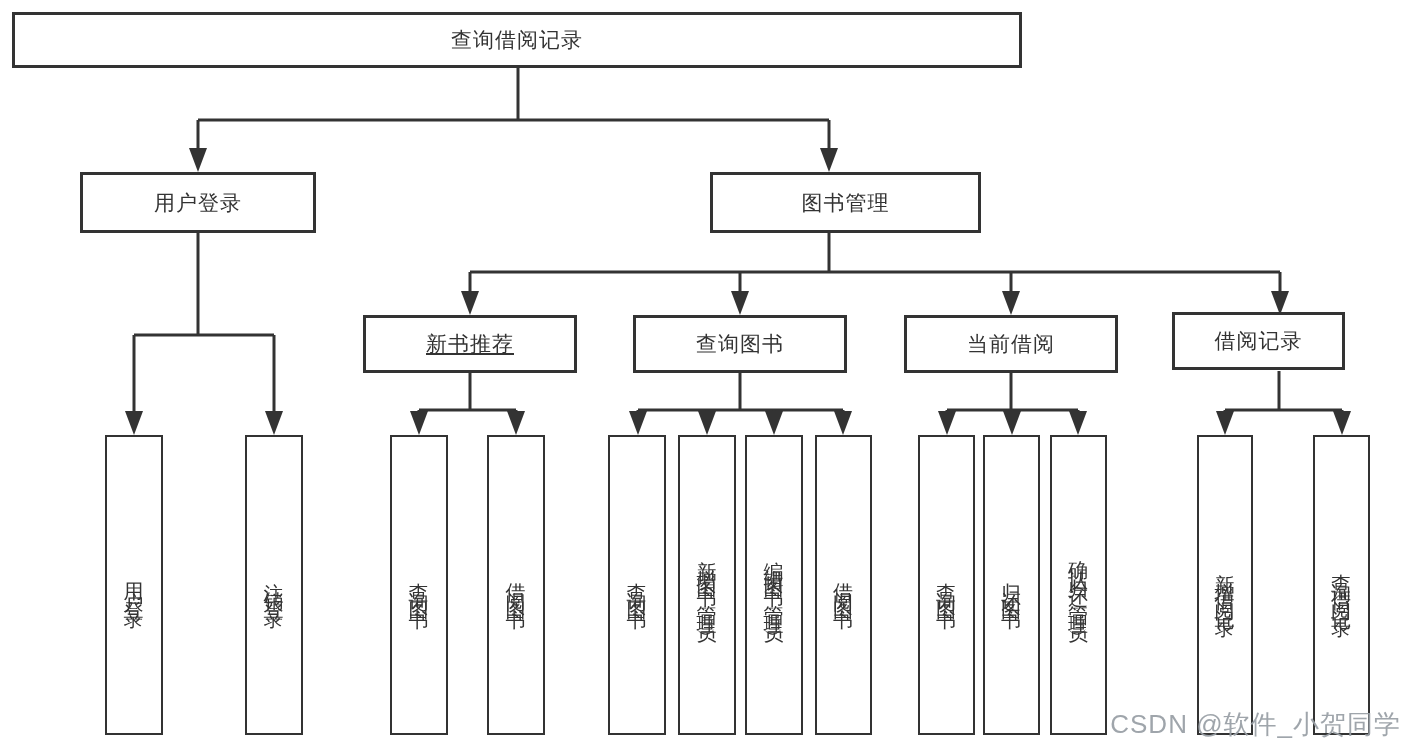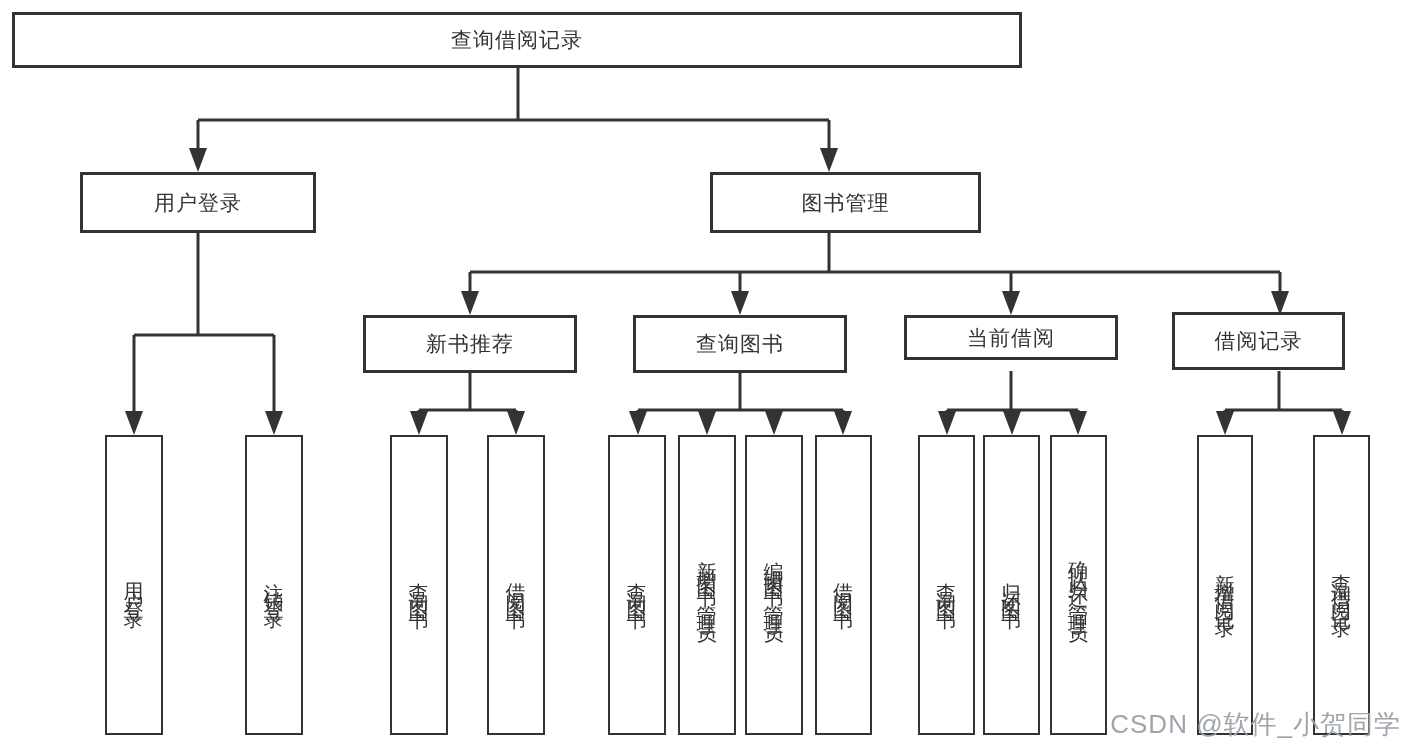--- a/index.html
+++ b/index.html
@@ -152,27 +152,27 @@
     <span>查询借阅记录</span>
   </div>
 
   <div class="node" style="left:80px;top:172px;width:236px;height:61px;">
     <span>用户登录</span>
   </div>
   <div class="node" style="left:710px;top:172px;width:271px;height:61px;">
     <span>图书管理</span>
   </div>
 
-  <div class="node" style="left:363px;top:315px;width:214px;height:58px;">
+  <div class="node" style="left:363px;top:315px;width:214px;height:58px;text-decoration:underline;">
     <span>新书推荐</span>
   </div>
   <div class="node" style="left:633px;top:315px;width:214px;height:58px;">
     <span>查询图书</span>
   </div>
-  <div class="node" style="left:904px;top:315px;width:214px;height:45px;">
+  <div class="node" style="left:904px;top:315px;width:214px;height:58px;">
     <span>当前借阅</span>
   </div>
   <div class="node" style="left:1172px;top:312px;width:173px;height:58px;font-family:Liberation Mono, monospace;">
     <span>借阅记录</span>
   </div>
 
   <div class="node leaf" style="left:105px;top:435px;width:58px;height:300px;">
     <span class="vtxt">用户登录</span>
   </div>
   <div class="node leaf" style="left:245px;top:435px;width:58px;height:300px;">

